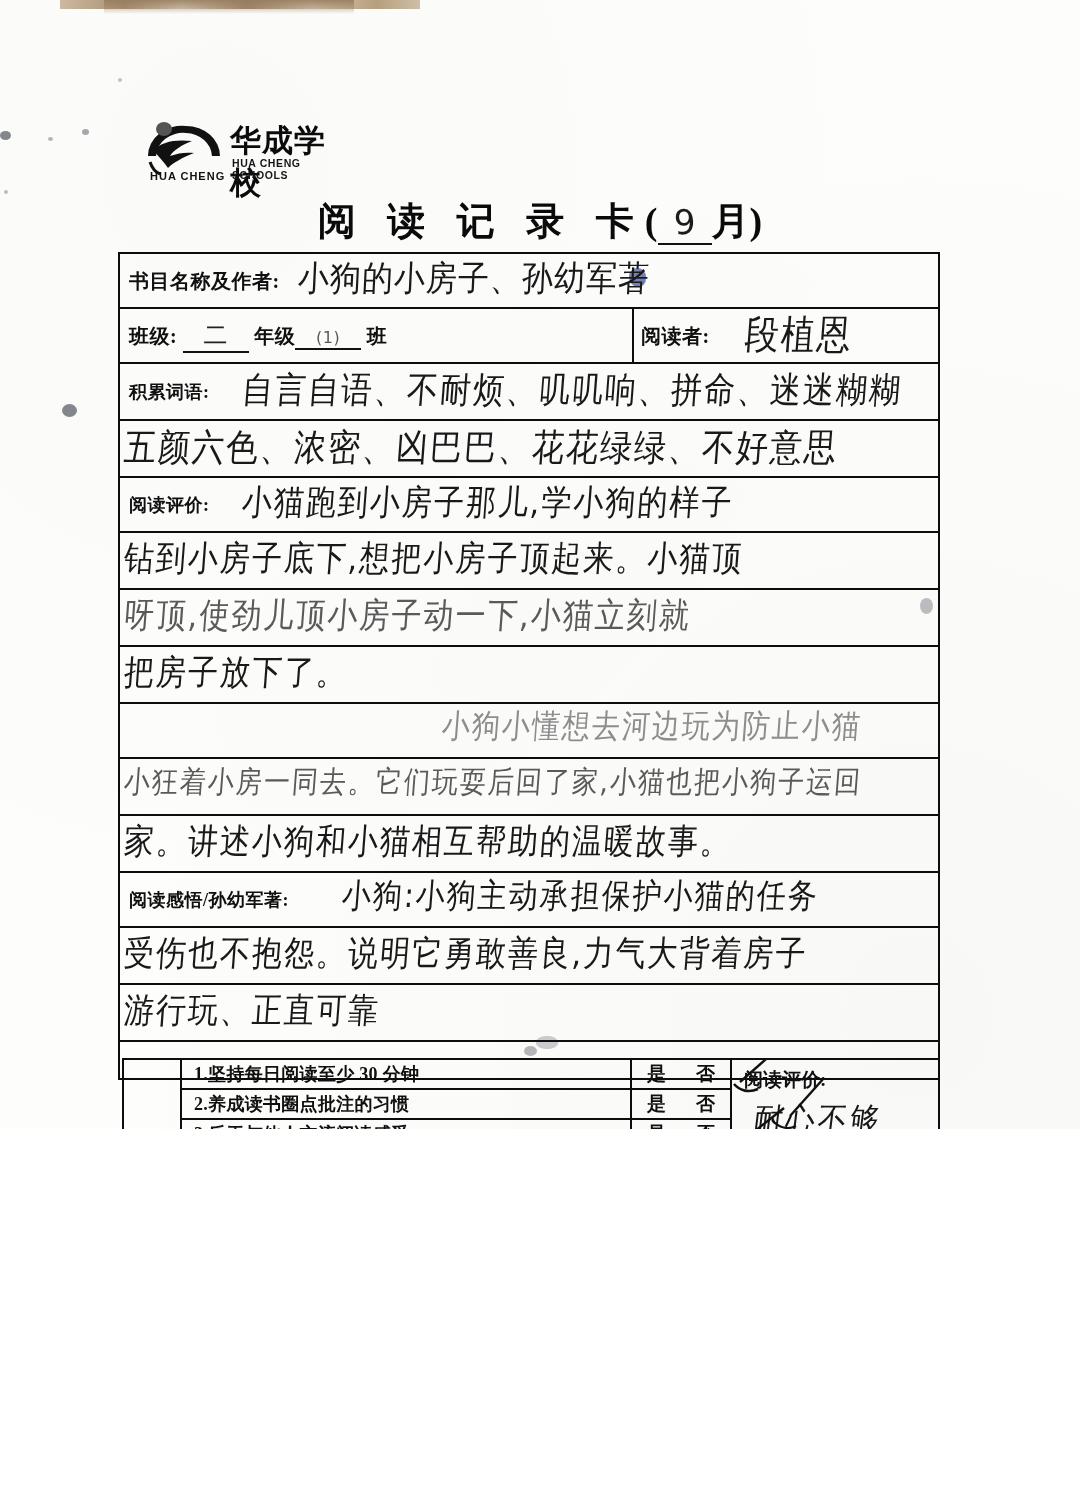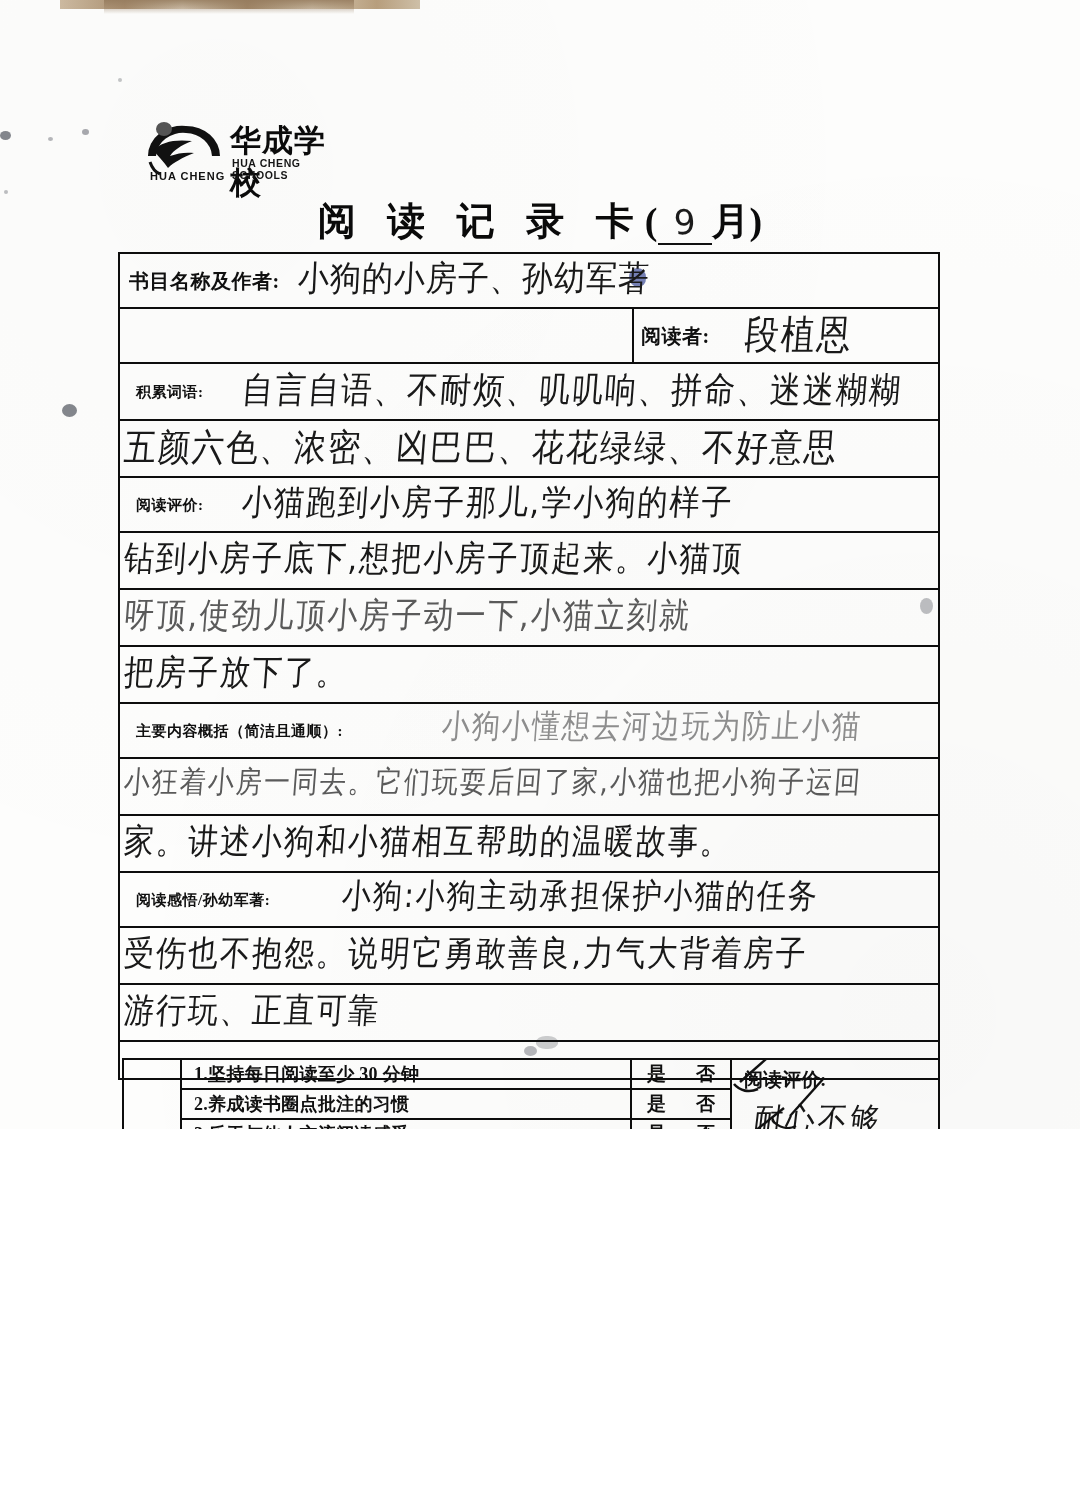--- a/index.html
+++ b/index.html
@@ -126,21 +126,21 @@
     left:9px; top:50%;
     transform:translateY(-50%);
     font-family:"Liberation Serif","DejaVu Serif",serif;
     font-weight:700;
     font-size:20px;
     color:#101010;
     letter-spacing:.5px;
     white-space:nowrap;
     z-index:3;
   }
-  .lbl.small{ font-size:15px;margin-left:7px; }
+  .lbl.small{ font-size:18px; }
 
   
   .split-sep{
     position:absolute; left:512px; top:0; bottom:0;
     border-left:2.5px solid #0d0d0d;
   }
   .lbl.right-cell{ left:521px; }
 
   
   .hw{
@@ -336,20 +336,26 @@
   <div class="tbl">
 
     <div class="row h54">
       <span class="lbl">书目名称及作者:</span>
       <span class="hw big scrawl ink-dark" style="left:178px; top:4px;">小狗的小房子、孙幼军著</span>
       <span class="blot" style="left:509px; top:14px;"></span>
     </div>
 
     <div class="row h55">
       <span class="split-sep"></span>
+      <span class="lbl">
+        <span>班级:</span>
+        <span class="blank-ul"><span class="hw" style="position:static; font-size:24px;">二</span></span>
+        <span>年级</span><span class="blank-ul"><span class="hw ink-mid" style="position:static; font-size:16px;">(1)</span></span>
+        <span>班</span>
+      </span>
       <span class="lbl right-cell">阅读者:</span>
       <span class="hw bigger scrawl2 ink-dark" style="left:625px; top:3px;">段植恩</span>
     </div>
 
     <div class="row h58">
       <span class="lbl small">积累词语:</span>
       <span class="hw scrawl2 ink-dark" style="left:122px; top:5px; font-size:31px;">自言自语、不耐烦、叽叽响、拼命、迷迷糊糊</span>
     </div>
 
     <div class="row h58">
@@ -368,21 +374,20 @@
     <div class="row h58">
       <span class="hw scrawl2 ink-mid" style="left:4px; top:5px; font-size:30px;">呀顶,使劲儿顶小房子动一下,小猫立刻就</span>
       <span class="speck" style="left:800px; top:8px; width:13px; height:16px; opacity:.45;"></span>
     </div>
 
     <div class="row h58">
       <span class="hw scrawl2 ink-dark" style="left:4px; top:5px; font-size:30px;">把房子放下了。</span>
     </div>
 
     <div class="row h55">
-      <span class="lbl small">主要内容概括（简洁且通顺）:</span>
       <span class="hw scrawl2 ink-light" style="left:322px; top:4px; font-size:28px;">小狗小懂想去河边玩为防止小猫</span>
     </div>
 
     <div class="row h58">
       <span class="hw scrawl2 ink-mid" style="left:4px; top:6px; font-size:26px;">小狂着小房一同去。它们玩耍后回了家,小猫也把小狗子运回</span>
     </div>
 
     <div class="row h58">
       <span class="hw scrawl2 ink-dark" style="left:4px; top:5px; font-size:30px;">家。讲述小狗和小猫相互帮助的温暖故事。</span>
     </div>

